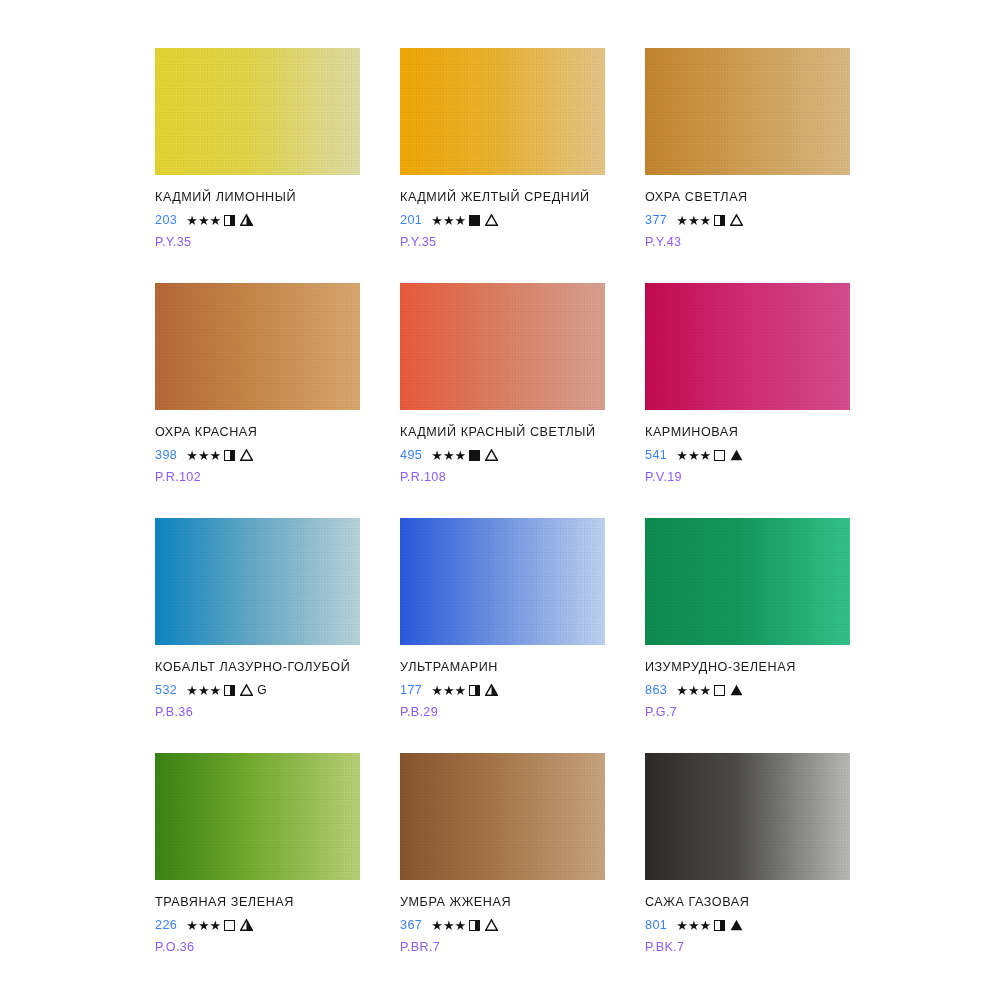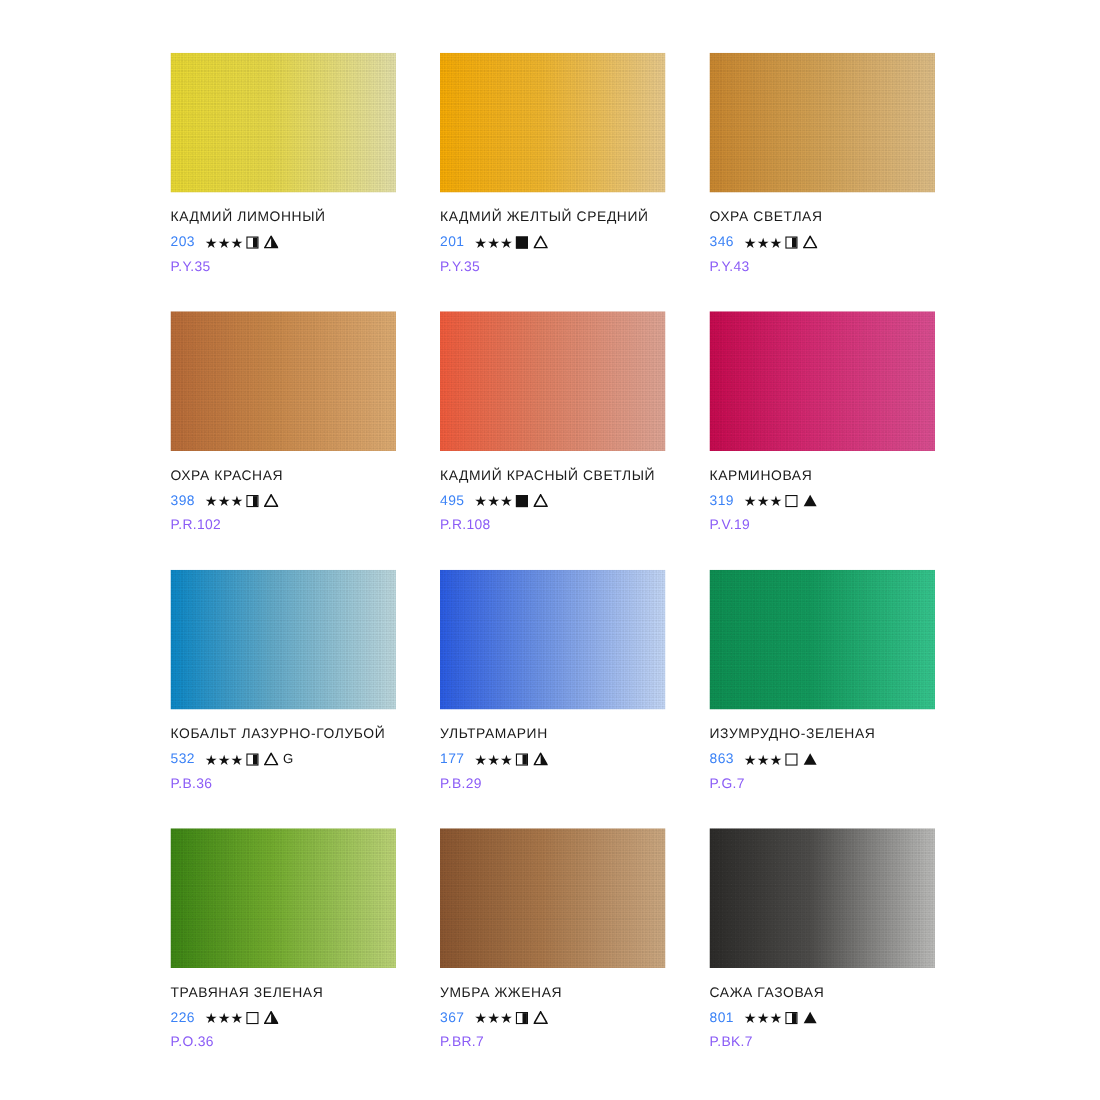--- a/index.html
+++ b/index.html
@@ -215,21 +215,21 @@
       </div>
       <div class="cell">
         <div class="swatch">
           <div class="grad" style="background: linear-gradient(90deg, #c9872f 0%, #d2a052 45%, #ddbd86 100%);"></div>
           <div class="grain"></div>
           <div class="grain2"></div>
         </div>
         <div class="info">
           <div class="pname">ОХРА СВЕТЛАЯ</div>
           <div class="codeline">
-            <span class="code">346</span>
+            <span class="code">377</span>
             <span class="marks">
               <span class="stars">
                 <span class="star">★</span>
                 <span class="star">★</span>
                 <span class="star">★</span>
               </span>
               <span class="sq half"></span>
               <svg class="tri" viewBox="0 0 13 12">
                 <polygon points="6.5,0.8 12.4,11.3 0.6,11.3" fill="none" stroke="#111" stroke-width="1.4"></polygon>
               </svg>
@@ -290,21 +290,21 @@
       </div>
       <div class="cell">
         <div class="swatch">
           <div class="grad" style="background: linear-gradient(90deg, #c60a4f 0%, #d42a72 45%, #d94e90 100%);"></div>
           <div class="grain"></div>
           <div class="grain2"></div>
         </div>
         <div class="info">
           <div class="pname">КАРМИНОВАЯ</div>
           <div class="codeline">
-            <span class="code">319</span>
+            <span class="code">541</span>
             <span class="marks">
               <span class="stars">
                 <span class="star">★</span>
                 <span class="star">★</span>
                 <span class="star">★</span>
               </span>
               <span class="sq"></span>
               <svg class="tri" viewBox="0 0 13 12">
                 <polygon points="6.5,0.8 12.4,11.3 0.6,11.3" fill="#111"></polygon>
               </svg>

